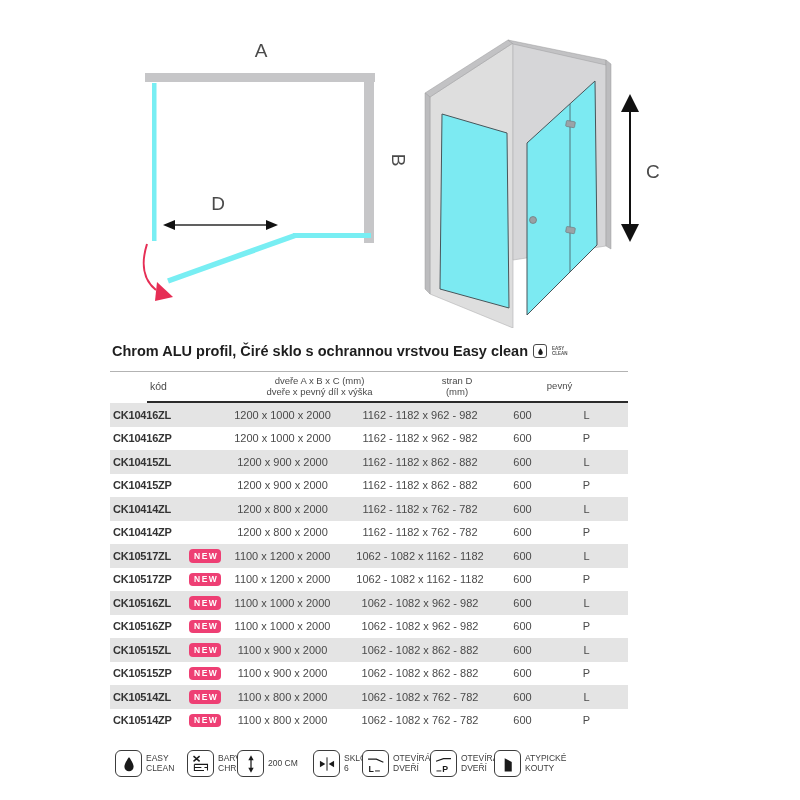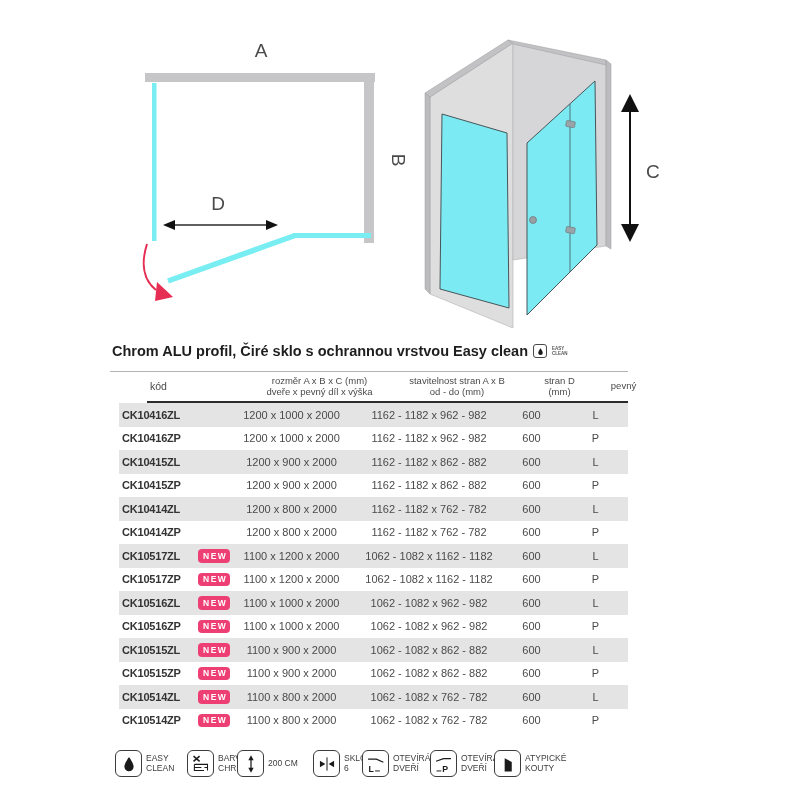--- a/index.html
+++ b/index.html
@@ -19,21 +19,21 @@
           align-items:center;justify-content:center;box-sizing:border-box;}
   .ec-lines{display:flex;flex-direction:column;font-size:4.5px;line-height:5px;color:#555;font-weight:bold;}
 
   
   #table{left:110px;top:371px;width:518px;border-top:1px solid #b3b3b3;}
   .thead{display:grid;grid-template-columns:115px 115px 160px 45px 83px;height:29px;
          border-bottom:2px solid #2b2b2b;align-items:center;text-align:center;
          font-size:9.5px;line-height:10.5px;color:#4a4a4a;margin-left:37px;}
   .thead .h-kod{text-align:left;padding-left:3px;font-size:10.5px;}
   .tr{display:grid;grid-template-columns:115px 115px 160px 45px 83px;height:23.5px;
-      align-items:center;text-align:center;font-size:11px;color:#4a4a4a;margin-left:9px;}
+      align-items:center;text-align:center;font-size:11px;color:#4a4a4a;}
   .tr.alt{background:#e4e4e4;}
   .td-code{display:flex;align-items:center;text-align:left;padding-left:3px;}
   .code{font-weight:bold;color:#333333;width:76px;font-size:11px;letter-spacing:-0.2px;}
   .new-badge{display:inline-block;background:#ee3f74;color:#ffffff;font-size:8.5px;font-weight:bold;
              letter-spacing:1.5px;padding:2.5px 3px 2.5px 5px;border-radius:4px;line-height:1;}
 
   
   #legend{left:0;top:750px;width:800px;height:36px;}
   .lg-item{position:absolute;top:0;display:flex;align-items:center;gap:4px;}
   .lg-box{width:27px;height:27px;border:1.7px solid #3c3c3c;border-radius:6px;display:flex;
@@ -103,26 +103,22 @@
   <span class="ec-lines">
     <span>EASY</span>
     <span>CLEAN</span>
   </span>
 </div>
 
 <div id="table" class="abs">
   <div class="thead">
     <div class="h-kod">kód</div>
     <div>
-      <div>rozměr A x B x C (mm)</div>
+      <div>dveře A x B x C (mm)</div>
       <div>dveře x pevný díl x výška</div>
-    </div>
-    <div>
-      <div>stavitelnost stran A x B</div>
-      <div>od - do (mm)</div>
     </div>
     <div>
       <div>stran D</div>
       <div>(mm)</div>
     </div>
     <div>pevný</div>
   </div>
 
   <div class="tr alt">
     <div class="td-code">

